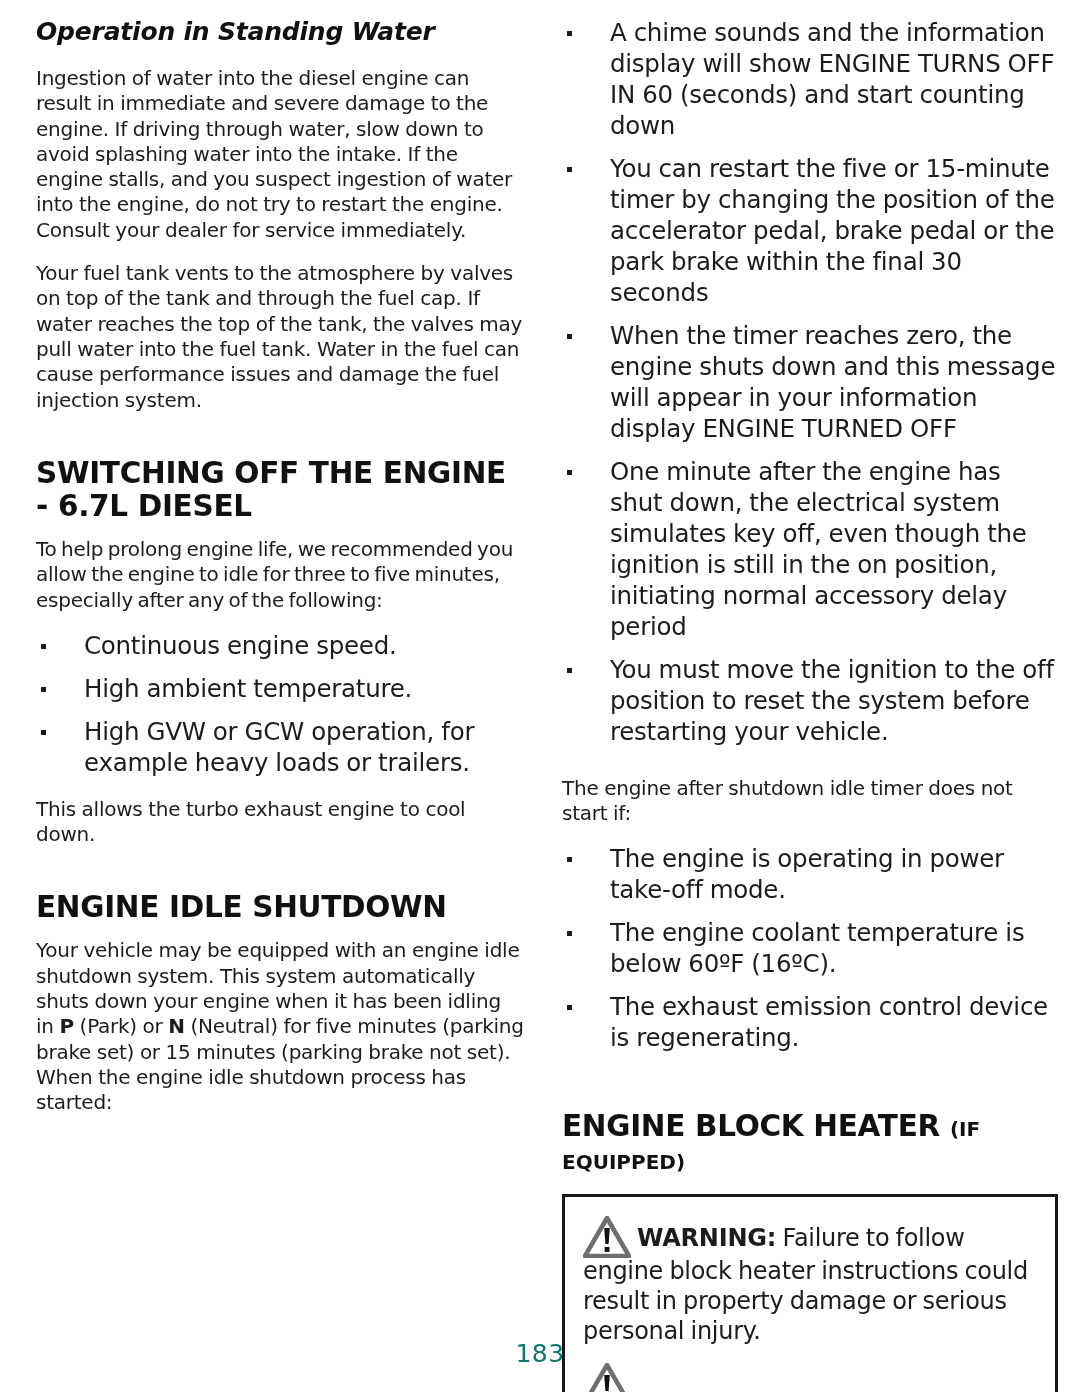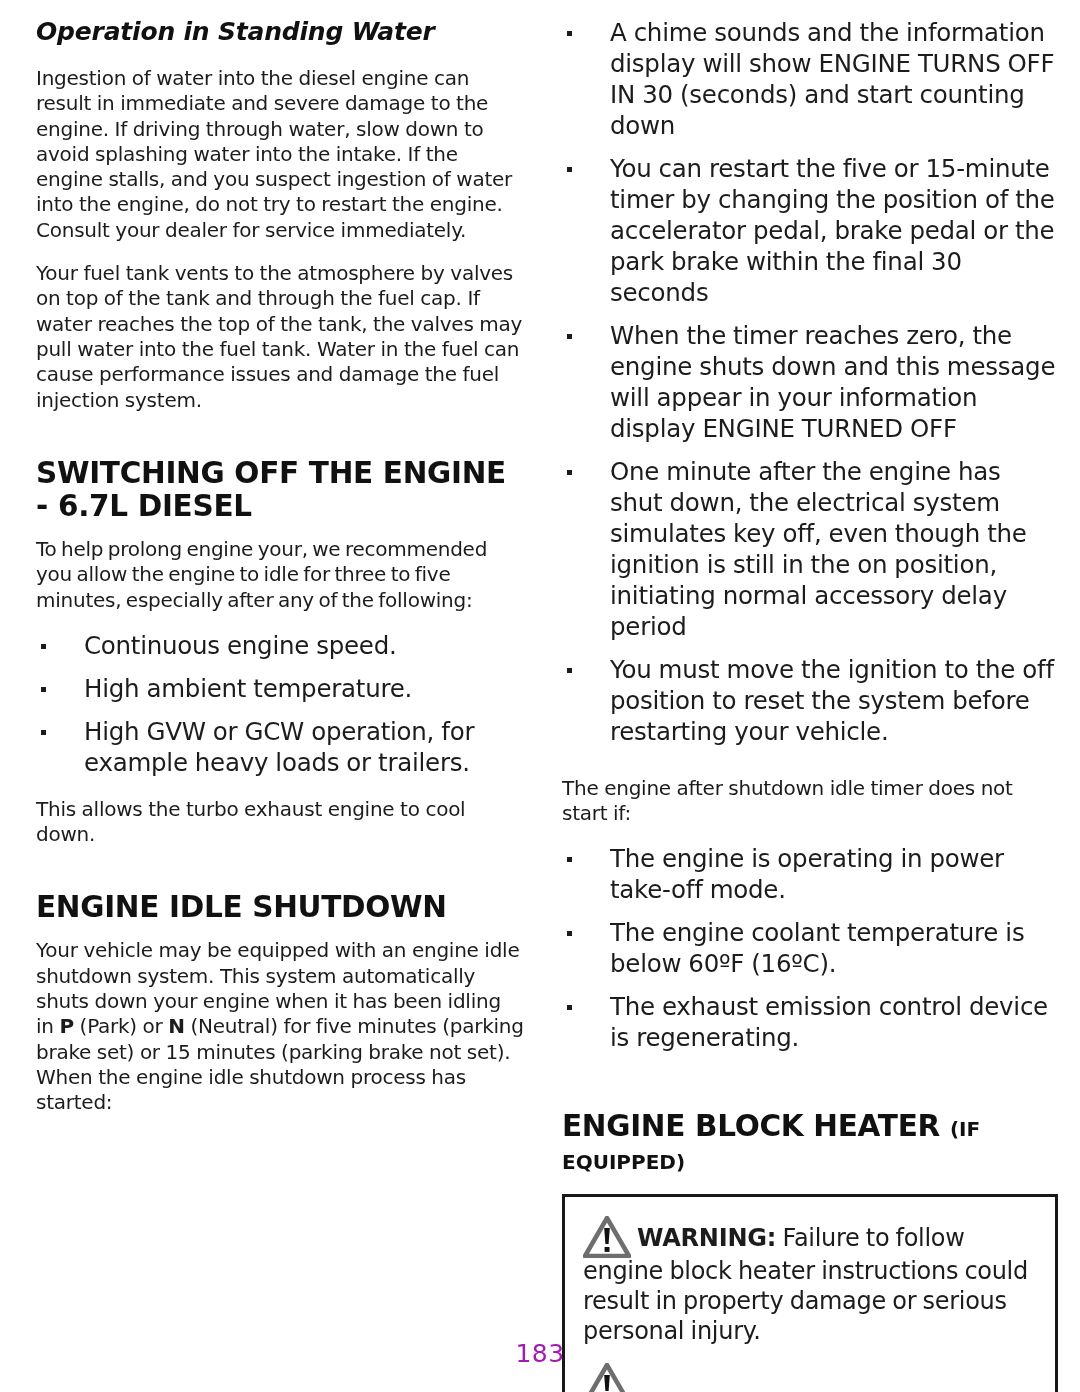--- a/index.html
+++ b/index.html
@@ -136,21 +136,21 @@
   .warn-icon svg { display: block; }
 
   
   .page-number {
     position: absolute;
     left: 0;
     right: 0;
     bottom: 24px;
     text-align: center;
     font-size: 25px;
-    color: #a21caf;
+    color: #0f766e;
     letter-spacing: 0.5px;
   }
 
   b { font-weight: bold; }
 </style>
 </head>
 <body>
 
 <div class="page">
   <div class="columns">
@@ -161,42 +161,42 @@
 
       <p class="body">Ingestion of water into the diesel engine can result in immediate and severe damage to the engine. If driving through water, slow down to avoid splashing water into the intake. If the engine stalls, and you suspect ingestion of water into the engine, do not try to restart the engine. Consult your dealer for service immediately.</p>
 
       <p class="body">Your fuel tank vents to the atmosphere by valves on top of the tank and through the fuel cap. If water reaches the top of the tank, the valves may pull water into the fuel tank. Water in the fuel can cause performance issues and damage the fuel injection system.</p>
 
       <div class="gap-md"></div>
 
       <h1 class="sec-head">SWITCHING OFF THE ENGINE - 6.7L DIESEL</h1>
 
 
-      <p class="body tight">To help prolong engine your, we recommended you allow the engine to idle for three to five minutes, especially after any of the following:</p>
+      <p class="body tight">To help prolong engine life, we recommended you allow the engine to idle for three to five minutes, especially after any of the following:</p>
 
       <ul class="bullets">
         <li>Continuous engine speed.</li>
         <li>High ambient temperature.</li>
         <li>High GVW or GCW operation, for example heavy loads or trailers.</li>
       </ul>
 
       <p class="body">This allows the turbo exhaust engine to cool down.</p>
 
       <div class="gap-md"></div>
 
       <h1 class="sec-head">ENGINE IDLE SHUTDOWN</h1>
 
       <p class="body"><span>Your vehicle may be equipped with an engine idle shutdown system. This system automatically shuts down your engine when it has been idling in </span><b>P</b><span> (Park) or </span><b>N</b><span> (Neutral) for five minutes (parking brake set) or 15 minutes (parking brake not set). When the engine idle shutdown process has started:</span></p>
 
     </div>
 
     <div class="col col-right">
 
       <ul class="bullets">
-        <li>A chime sounds and the information display will show ENGINE TURNS OFF IN 30 (seconds) and start counting down</li>
+        <li>A chime sounds and the information display will show ENGINE TURNS OFF IN 60 (seconds) and start counting down</li>
         <li>You can restart the five or 15-minute timer by changing the position of the accelerator pedal, brake pedal or the park brake within the final 30 seconds</li>
         <li>When the timer reaches zero, the engine shuts down and this message will appear in your information display ENGINE TURNED OFF</li>
         <li>One minute after the engine has shut down, the electrical system simulates key off, even though the ignition is still in the on position, initiating normal accessory delay period</li>
         <li>You must move the ignition to the off position to reset the system before restarting your vehicle.</li>
       </ul>
 
       <div class="gap-sm"></div>
 
       <p class="body">The engine after shutdown idle timer does not start if:</p>
 

